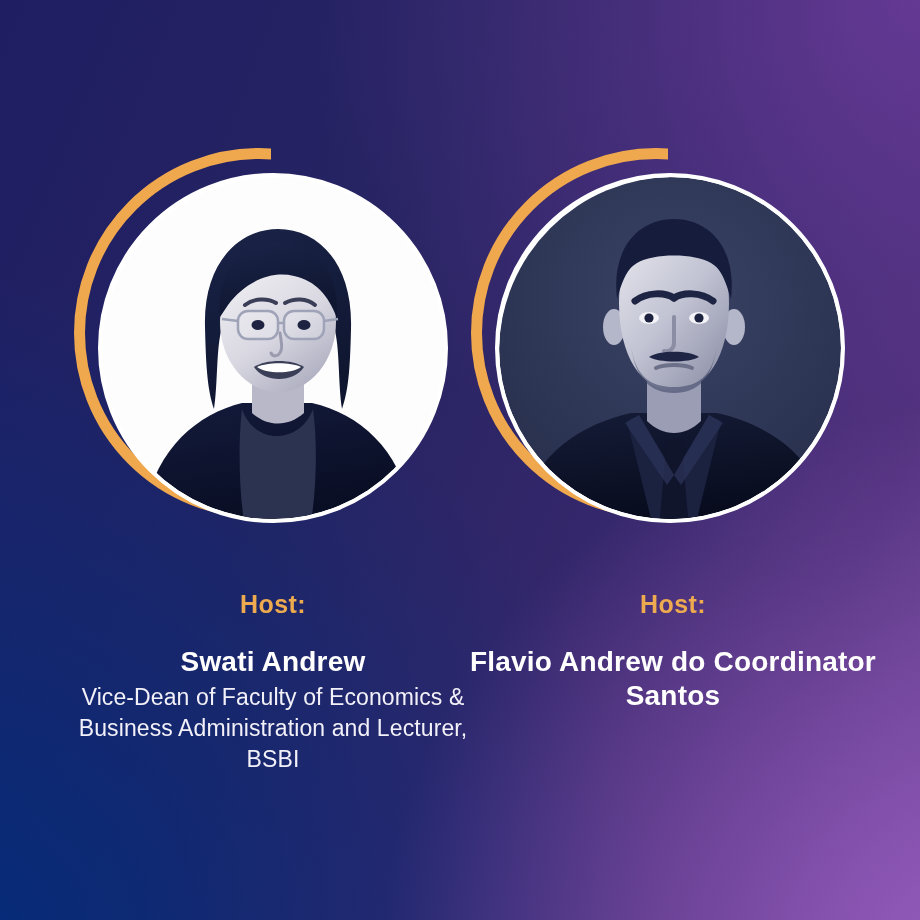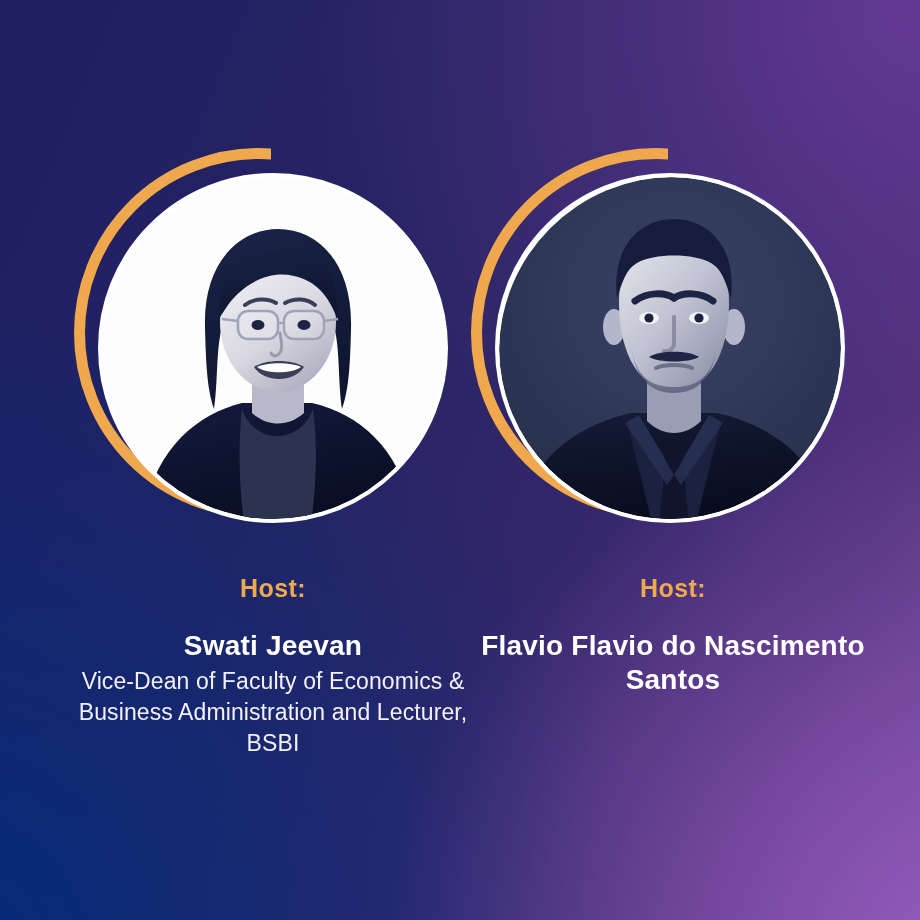--- a/index.html
+++ b/index.html
@@ -80,21 +80,21 @@
   
   .captions {
     position: absolute;
     top: 575px;
     left: 0;
     width: 100%;
     height: 345px;
   }
   .caption {
     position: absolute;
-    top: 0;
+    top: 16px;
     text-align: center;
     color: #ffffff;
   }
   .caption.left  { left: 52px;  width: 442px; }
   .caption.right { left: 452px; width: 442px; }
 
   .host-label {
     font-size: 25px;
     font-weight: 700;
     letter-spacing: 0.4px;
@@ -258,24 +258,24 @@
         </div>
       </div>
     </div>
 
   </div>
 
   <div class="captions">
 
     <div class="caption left">
       <p class="host-label">Host:</p>
-      <p class="person-name">Swati Jeevan</p>
+      <p class="person-name">Swati Andrew</p>
       <p class="person-role">Vice-Dean of Faculty of Economics &amp; Business Administration and Lecturer, BSBI</p>
     </div>
 
     <div class="caption right">
       <p class="host-label">Host:</p>
-      <p class="person-name">Flavio Flavio do Nascimento Santos</p>
+      <p class="person-name">Flavio Andrew do Coordinator Santos</p>
     </div>
 
   </div>
 
 </div>
 
 </body></html>

